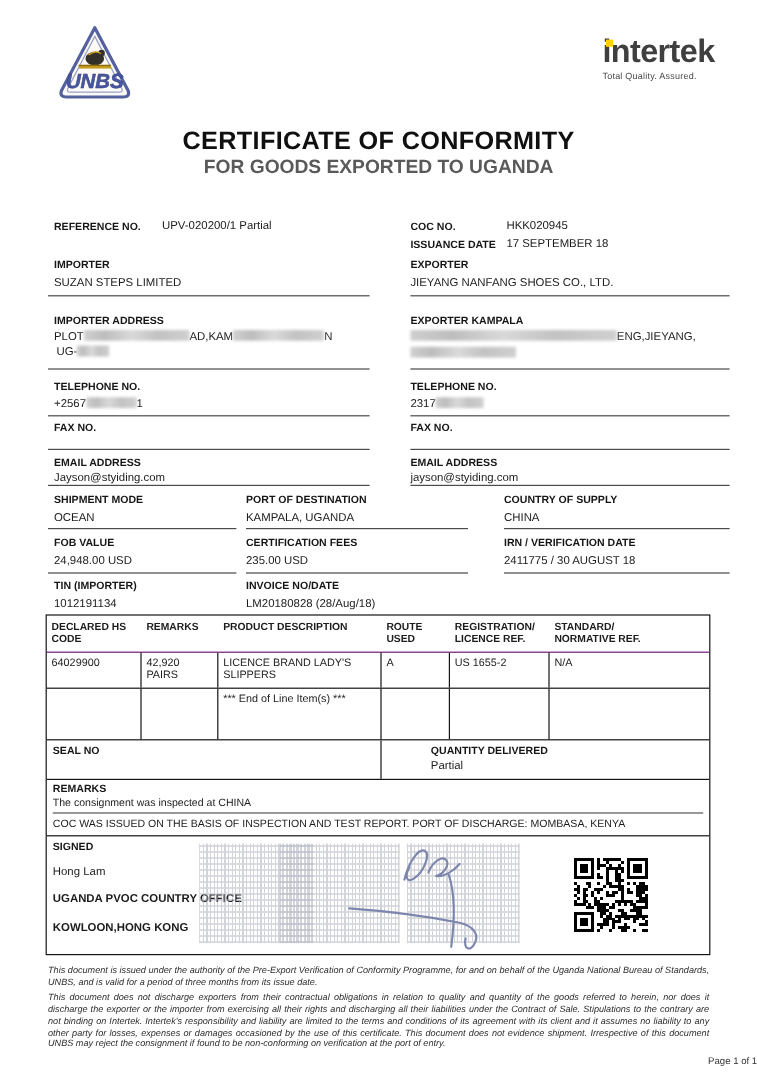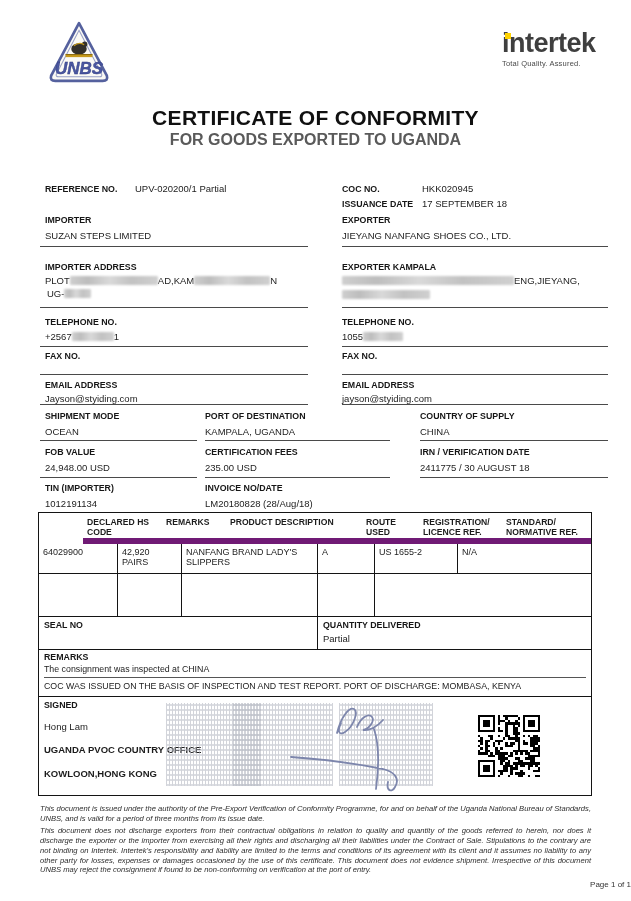--- a/index.html
+++ b/index.html
@@ -26,27 +26,27 @@
 
   .redact{display:inline-block;height:9px;border-radius:1px;vertical-align:-1px;
           background:linear-gradient(90deg,#cfcfcf,#bdbdbd 20%,#d9d9d9 45%,#c2c2c2 70%,#d0d0d0);
           filter:blur(1.2px);}
 
   
   .coc-table{position:absolute;left:38px;top:512px;width:554px;border:1.6px solid #141414;
              font-size:9px;box-sizing:border-box;}
   .trow{display:grid;grid-template-columns:79px 64px 136px 57px 83px 131.8px;box-sizing:border-box;}
   .th{font-weight:bold;font-size:8.6px;padding:4px 4px 3px 4px;white-space:pre-line;line-height:1.2;}
-  .thead{border-bottom:6px solid #701a75;height:31px;box-sizing:border-box;margin-left:44px;}
+  .thead{border-bottom:1px solid #701a75;height:31px;box-sizing:border-box;}
   .td{padding:3px 4px;border-right:1px solid #141414;box-sizing:border-box;}
   .td:last-child{border-right:none;}
   .r1{height:30px;border-bottom:1px solid #141414;}
   .r2{height:43px;border-bottom:1px solid #141414;}
   .sealrow{display:grid;grid-template-columns:279px 273.8px;height:33px;
-           border-bottom:1px solid #141414;box-sizing:border-box;}
+           border-bottom:1px solid #141414;box-sizing:border-box;gap:36px;}
   .sealcell{padding:3px 5px;box-sizing:border-box;}
   .sealcell.first{border-right:1px solid #141414;}
   .remarks{height:47px;border-bottom:1px solid #141414;box-sizing:border-box;padding:2px 5px;}
   .remarks-line1{font-size:8.8px;border-bottom:1px solid #555;padding:2px 0 3px 0;}
   .remarks-line2{font-size:8.8px;padding-top:3px;}
   .signed{position:relative;height:98px;box-sizing:border-box;}
   .signed .lbl{position:absolute;left:5px;top:3px;}
   .signed-name{position:absolute;left:5px;top:24px;font-size:9.5px;}
   .signed-office{position:absolute;left:5px;top:47px;font-size:9.5px;font-weight:bold;}
   .signed-loc{position:absolute;left:5px;top:71px;font-size:9.5px;font-weight:bold;}
@@ -114,21 +114,21 @@
 
   <div class="f lbl" style="left:342px;top:262px">EXPORTER KAMPALA</div>
   <div class="f" style="left:342px;top:275px"><span class="redact" style="width:172px"></span><span>ENG,JIEYANG,</span></div>
   <div class="f" style="left:342px;top:289px"><span class="redact" style="width:88px"></span></div>
   <div class="ul" style="left:342px;top:307px;width:266px"></div>
 
   <div class="f lbl" style="left:45px;top:317px">TELEPHONE NO.</div>
   <div class="f" style="left:45px;top:331px"><span>+2567</span><span class="redact" style="width:42px"></span><span>1</span></div>
   <div class="ul" style="left:40px;top:346px;width:268px"></div>
   <div class="f lbl" style="left:342px;top:317px">TELEPHONE NO.</div>
-  <div class="f" style="left:342px;top:331px"><span>1055</span><span class="redact" style="width:40px"></span></div>
+  <div class="f" style="left:342px;top:331px"><span>2317</span><span class="redact" style="width:40px"></span></div>
   <div class="ul" style="left:342px;top:346px;width:266px"></div>
 
   <div class="f lbl" style="left:45px;top:351px">FAX NO.</div>
   <div class="ul" style="left:40px;top:374px;width:268px"></div>
   <div class="f lbl" style="left:342px;top:351px">FAX NO.</div>
   <div class="ul" style="left:342px;top:374px;width:266px"></div>
 
   <div class="f lbl" style="left:45px;top:380px">EMAIL ADDRESS</div>
   <div class="f" style="left:45px;top:393px">Jayson@styiding.com</div>
   <div class="ul" style="left:40px;top:404px;width:268px"></div>
@@ -168,28 +168,29 @@
       <div class="th">PRODUCT DESCRIPTION</div>
       <div class="th">ROUTE USED</div>
       <div class="th">REGISTRATION/
 LICENCE REF.</div>
       <div class="th">STANDARD/
 NORMATIVE REF.</div>
     </div>
     <div class="trow r1">
       <div class="td">64029900</div>
       <div class="td">42,920  PAIRS</div>
-      <div class="td">NANFANG BRAND LADY'S SLIPPERS</div>
+      <div class="td">LICENCE BRAND LADY'S SLIPPERS</div>
       <div class="td">A</div>
       <div class="td">US 1655-2</div>
       <div class="td">N/A</div>
     </div>
     <div class="trow r2">
       <div class="td"></div>
       <div class="td"></div>
+      <div class="td">*** End of Line Item(s) ***</div>
       <div class="td"></div>
       <div class="td"></div>
       <div class="td"></div>
     </div>
     <div class="sealrow">
       <div class="sealcell first">
         <span class="lbl">SEAL NO</span>
       </div>
       <div class="sealcell">
         <div class="lbl">QUANTITY DELIVERED</div>

